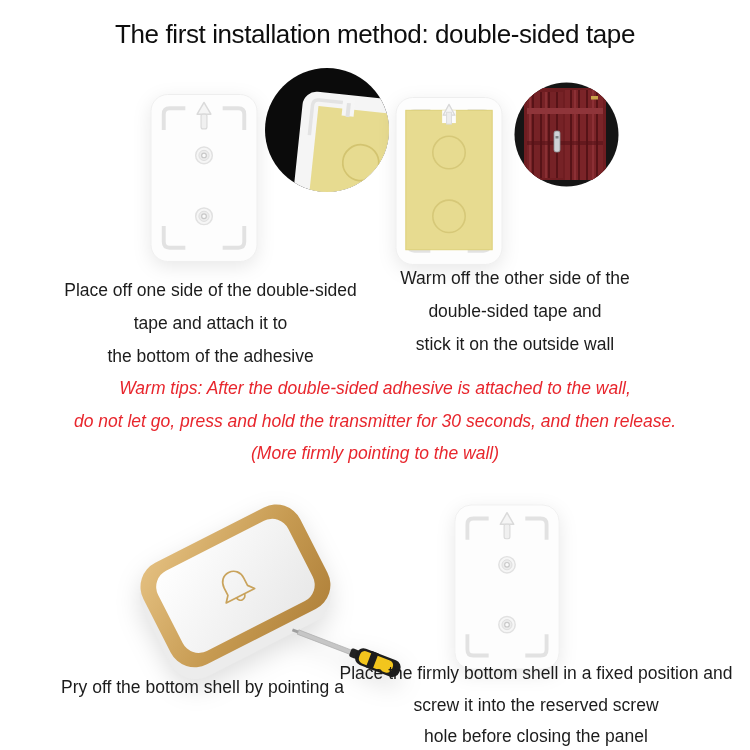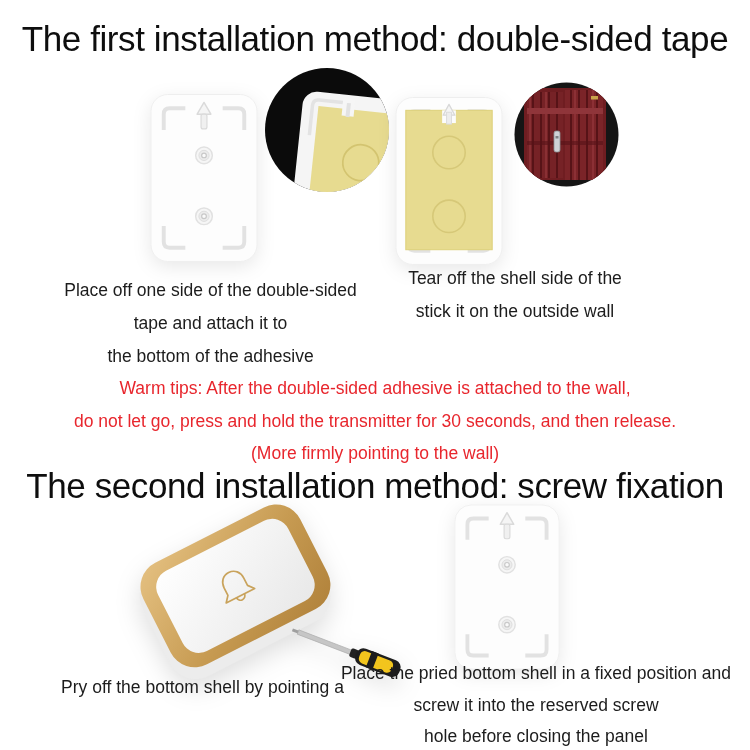--- a/index.html
+++ b/index.html
@@ -3,26 +3,26 @@
 <meta charset="utf-8">
 <style>
   html,body{margin:0;padding:0;background:#ffffff;}
   .canvas{
     position:relative;width:750px;height:750px;background:#ffffff;
     font-family:"Liberation Sans", sans-serif;overflow:hidden;
   }
   .abs{position:absolute;}
   .title{
     position:absolute;left:0;width:750px;text-align:center;
-    font-size:35px;color:#0e0e0e;letter-spacing:-0.4px;
+    font-size:26px;color:#0e0e0e;letter-spacing:-0.4px;
   }
   .cap{position:absolute;font-size:17.5px;color:#1c1c1c;}
   .cap div{text-align:center;white-space:nowrap;line-height:33px;}
   .tips{position:absolute;left:0;top:372px;width:750px;color:#e8262d;font-size:17.5px;}
-  .tips div{text-align:center;white-space:nowrap;line-height:32.5px;}
+  .tips div{text-align:center;white-space:nowrap;line-height:32.5px;font-style:italic;}
   .capB div{line-height:31.5px;}
   svg.img{display:block;}
   .shadowed{filter:drop-shadow(0 5px 9px rgba(0,0,0,0.09));}
   .bigshadow{filter:drop-shadow(0 9px 12px rgba(0,0,0,0.13));}
 </style>
 </head>
 <body>
 
 <div class="canvas">
 
@@ -142,31 +142,31 @@
     </g>
   </svg>
 
   <div class="cap" style="left:28px;top:274px;width:365px">
     <div>Place off one side of the double-sided</div>
     <div>tape and attach it to</div>
     <div>the bottom of the adhesive</div>
   </div>
 
   <div class="cap" style="left:370px;top:262px;width:290px">
-    <div>Tear off the shell side of the</div>
+    <div>Warm off the other side of the</div>
+    <div>double-sided tape and</div>
     <div>stick it on the outside wall</div>
   </div>
 
   <div class="tips">
     <div>Warm tips: After the double-sided adhesive is attached to the wall,</div>
     <div>do not let go, press and hold the transmitter for 30 seconds, and then release.</div>
     <div>(More firmly pointing to the wall)</div>
   </div>
 
-  <div class="title" style="top:466px">The second installation method: screw fixation</div>
 
   <svg class="img abs bigshadow" style="left:88px;top:497px" width="320" height="186" viewBox="0 0 320 186">
     <g transform="translate(147,88) rotate(-27)">
       <rect x="-93" y="-49" width="176" height="118" rx="28" fill="#ececec"></rect>
       <rect x="-88" y="-56" width="176" height="114" rx="27" fill="url(#goldGrad)"></rect>
       <rect x="-73" y="-44" width="146" height="90" rx="18" fill="url(#faceGrad)"></rect>
       <g transform="translate(0,1)">
         <path d="M0,-15 C6.5,-15 11,-10 11,-3.5 L11,5 L16,11 L-16,11 L-11,5 L-11,-3.5 C-11,-10 -6.5,-15 0,-15 Z" fill="none" stroke="#c9a35c" stroke-width="1.7" stroke-linejoin="round"></path>
         <path d="M-4.5,11 A4.5,4.5 0 0 0 4.5,11" fill="none" stroke="#c9a35c" stroke-width="1.7"></path>
       </g>
@@ -183,18 +183,18 @@
 
   <svg class="img abs shadowed" style="left:452px;top:504px" width="110" height="166">
     <use href="#plate-sym"></use>
   </svg>
 
   <div class="cap capB" style="left:20px;top:672px;width:365px">
     <div>Pry off the bottom shell by pointing a</div>
   </div>
 
   <div class="cap capB" style="left:326px;top:658px;width:420px">
-    <div>Place the pried bottom shell in a fixed position and</div>
+    <div>Place the firmly bottom shell in a fixed position and</div>
     <div>screw it into the reserved screw</div>
     <div>hole before closing the panel</div>
   </div>
 
 </div>
 
 </body></html>

